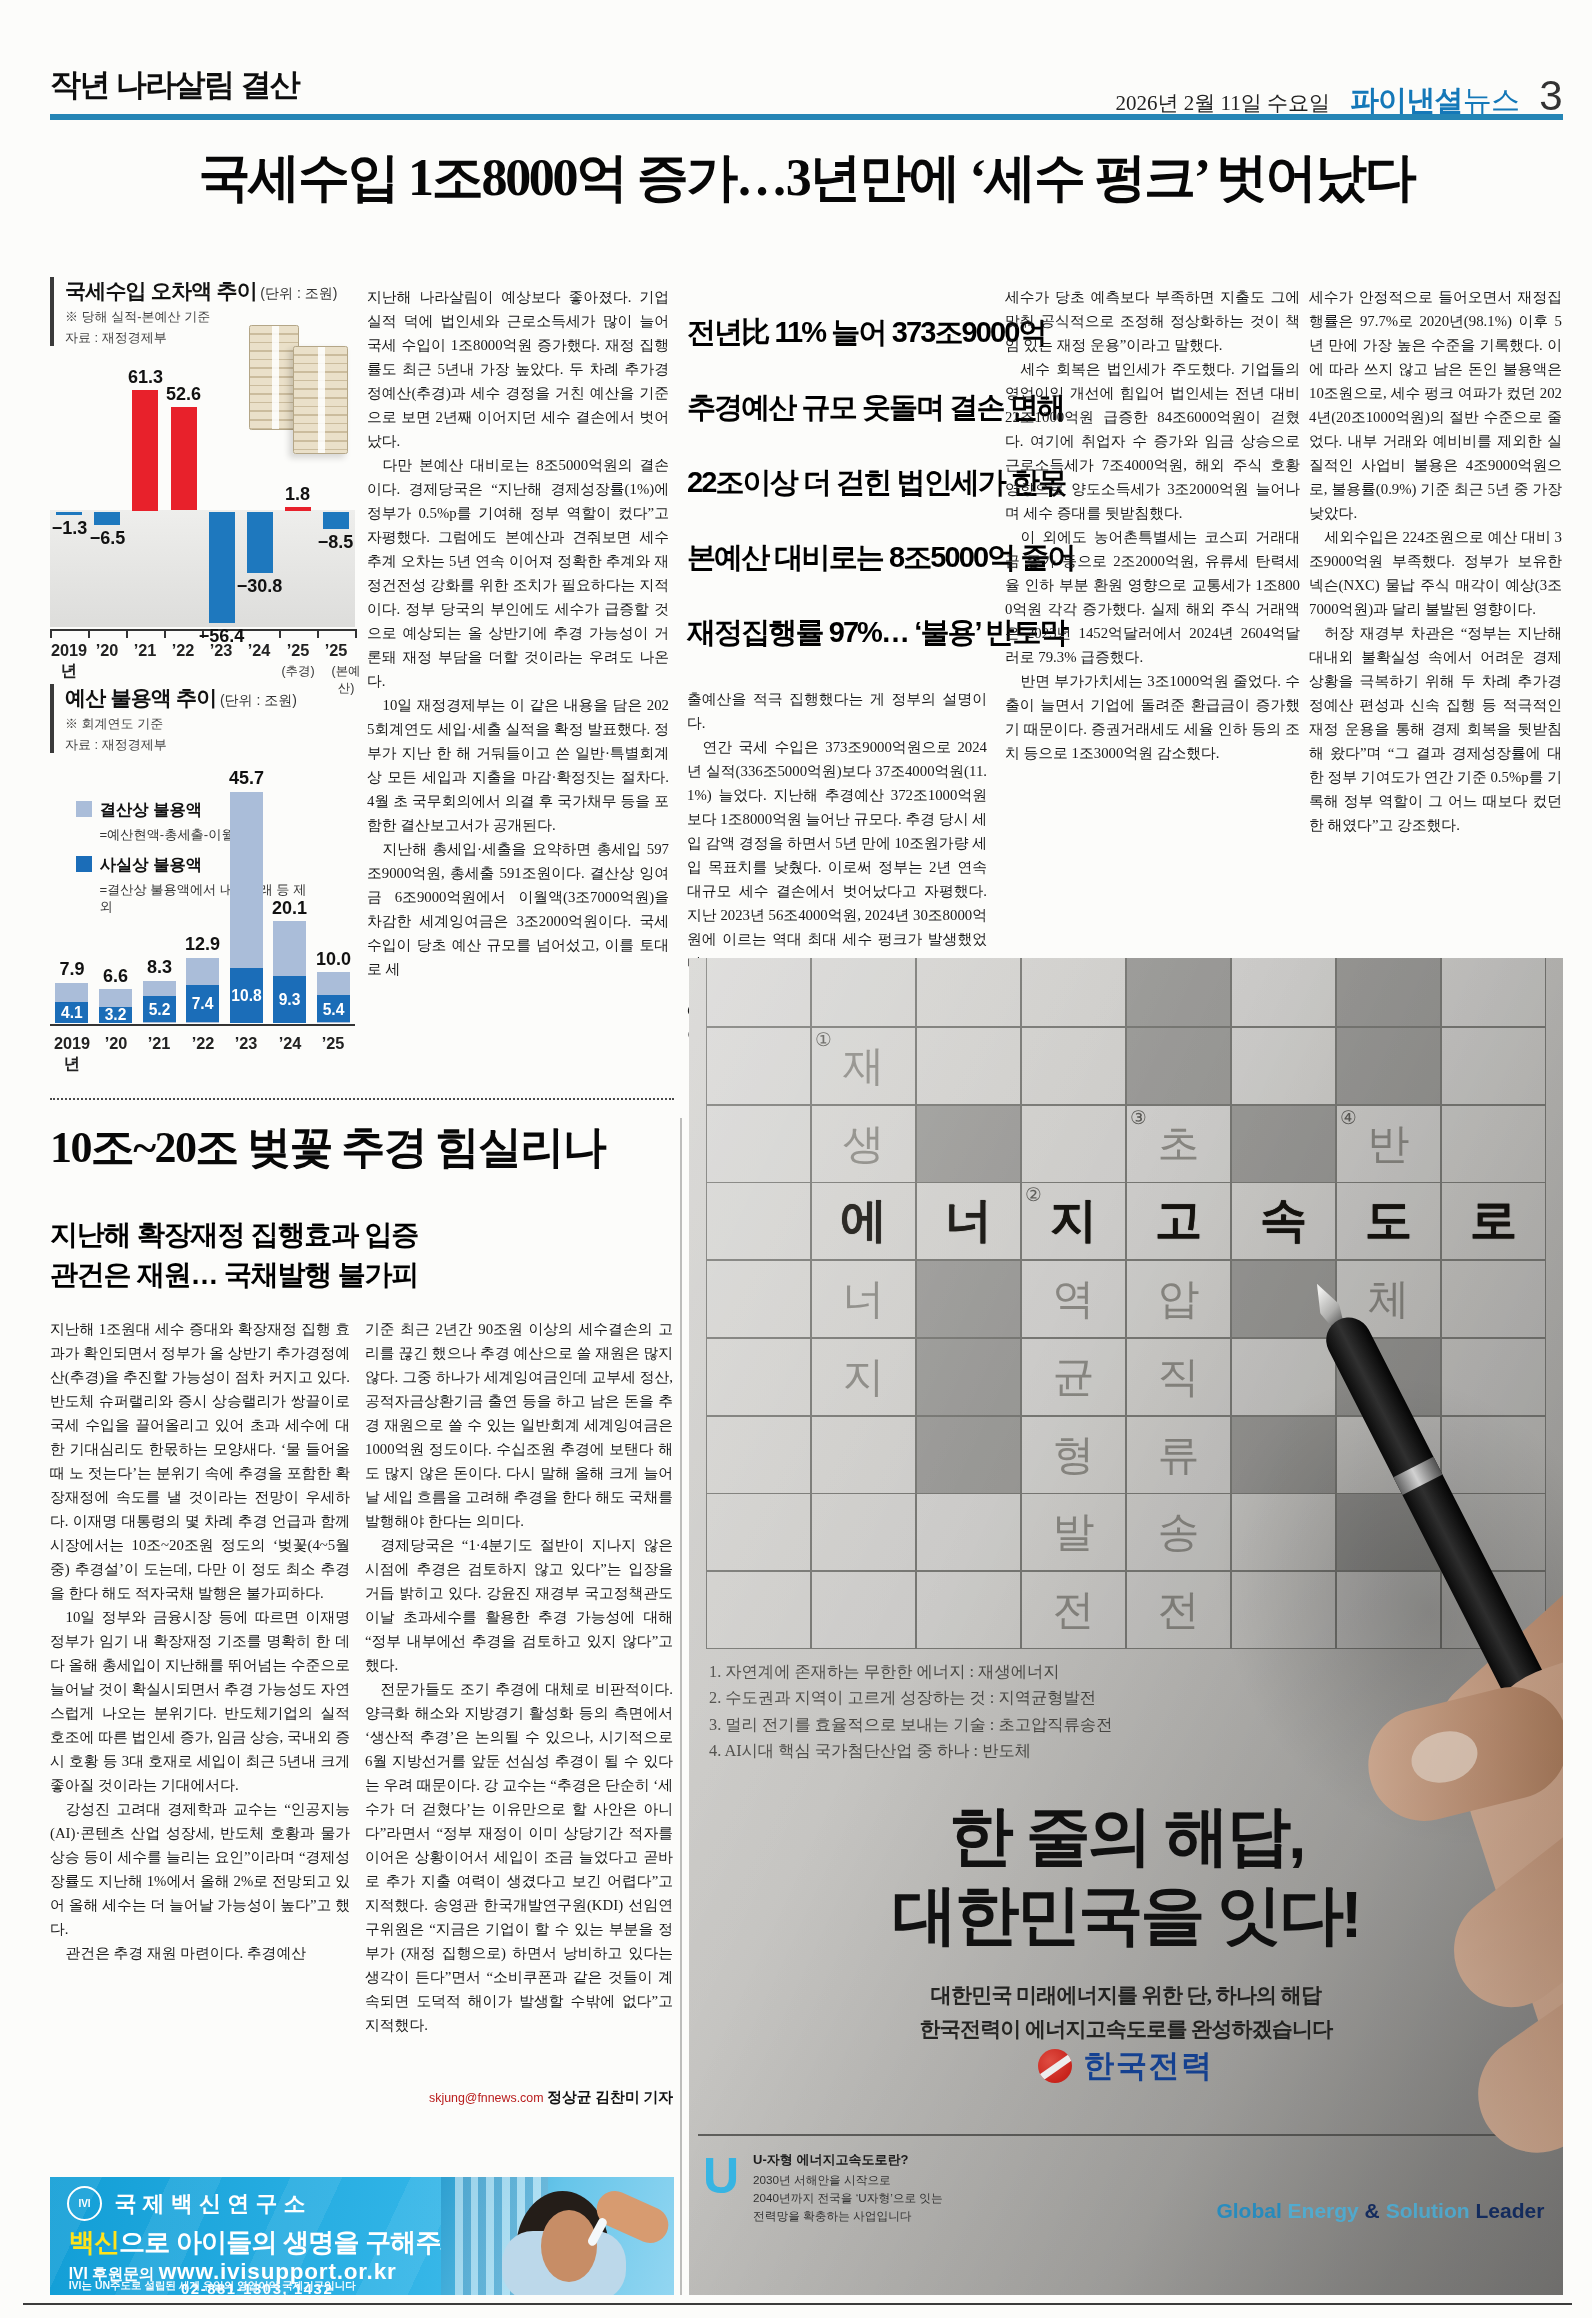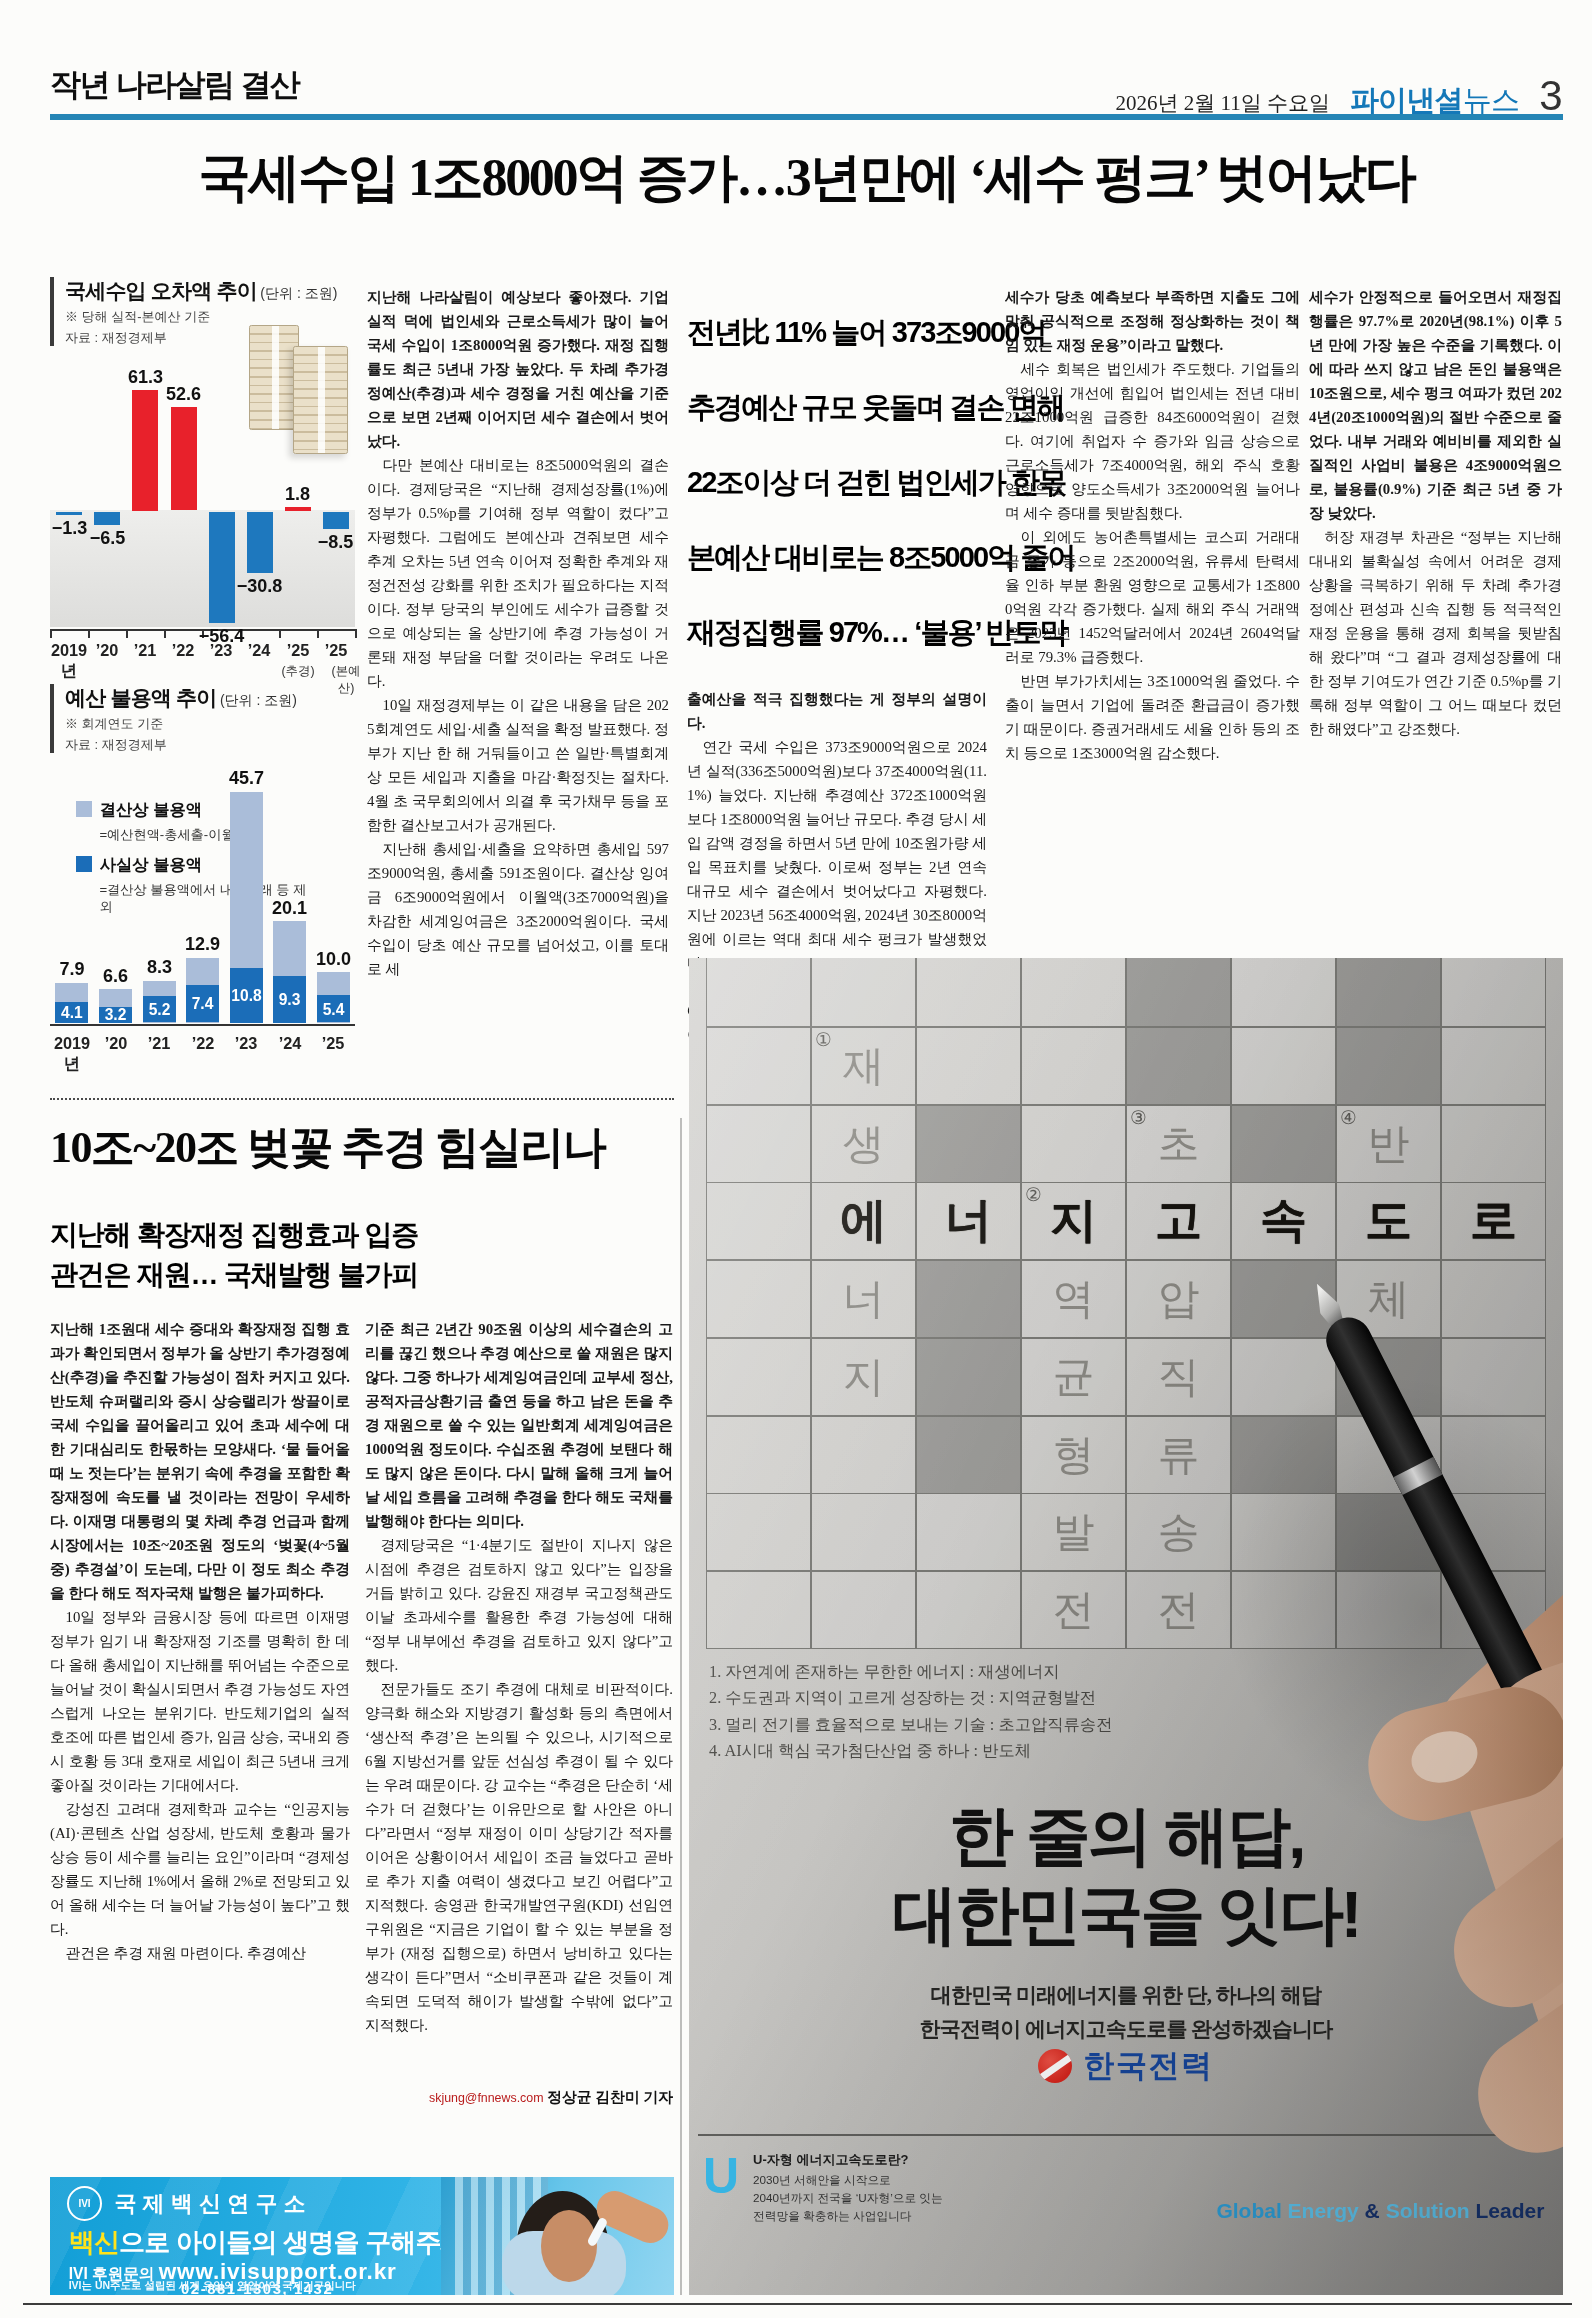--- a/index.html
+++ b/index.html
@@ -40,21 +40,21 @@
   .leg-desc{font-size:13.2px;color:#333;margin:0 0 11px 23px;line-height:1.3;width:218px;}
   .stack{position:absolute;background:repeating-linear-gradient(#eae0c9 0 7px,#cbbc9d 7px 8.6px);
          border:0.8px solid #b4a687;border-radius:2.3px;}
   .stack::after{content:"";position:absolute;top:0;bottom:0;left:46%;width:7px;background:rgba(255,255,255,.85);}
   .st1{left:199px;top:-61px;width:48px;height:103px;}
   .st2{left:243px;top:-40px;width:53px;height:106px;box-shadow:-3.1px 3.1px 6.2px rgba(0,0,0,.15);}
   
   .col{position:absolute;text-align:justify;overflow:hidden;font-size:14.8px;line-height:24px;
        color:#191919;word-break:break-all;}
   .col p{margin:0;text-indent:1.05em;}
-  .col p:first-child{text-indent:0;font-weight:bold;}
+  .col p:first-child{text-indent:0;}
   .a1c1{left:367px;top:285px;width:302px;height:809px;}
   .lead{position:absolute;left:687px;top:295px;width:300px;font-family:"Liberation Sans",sans-serif;}
   .lead div{font-size:29px;font-weight:900;letter-spacing:-1.9px;color:#000;line-height:75px;white-space:nowrap;}
   .a1c2{left:687px;top:687px;width:300px;height:401px;}
   .a1c3{left:1005px;top:285px;width:295px;height:809px;}
   .a1c4{left:1309px;top:285px;width:253px;height:759px;}
   .byline{position:absolute;text-align:right;font-size:14.8px;}
   .byline .mail{font-family:"Liberation Sans",sans-serif;font-size:12.4px;color:#b91c1c;}
   .byline .names{font-weight:700;color:#111;}
   .b1{left:1309px;top:1051px;width:253px;}
@@ -298,20 +298,21 @@
       <p>강윤진 재경부 국고정책관은 “2023~2024년에는 대규모 세수 결손으로 재정 운용에 차질이 있었다”며 “연도 중 실제</p>
     </div>
   <div class="col a1c3">
       <p>세수가 당초 예측보다 부족하면 지출도 그에 맞춰 공식적으로 조정해 정상화하는 것이 책임 있는 재정 운용”이라고 말했다.</p>
       <p>세수 회복은 법인세가 주도했다. 기업들의 영업이익 개선에 힘입어 법인세는 전년 대비 22조1000억원 급증한 84조6000억원이 걷혔다. 여기에 취업자 수 증가와 임금 상승으로 근로소득세가 7조4000억원, 해외 주식 호황 영향으로 양도소득세가 3조2000억원 늘어나며 세수 증대를 뒷받침했다.</p>
       <p>이 외에도 농어촌특별세는 코스피 거래대금 증가 등으로 2조2000억원, 유류세 탄력세율 인하 부분 환원 영향으로 교통세가 1조8000억원 각각 증가했다. 실제 해외 주식 거래액은 2023년 1452억달러에서 2024년 2604억달러로 79.3% 급증했다.</p>
       <p>반면 부가가치세는 3조1000억원 줄었다. 수출이 늘면서 기업에 돌려준 환급금이 증가했기 때문이다. 증권거래세도 세율 인하 등의 조치 등으로 1조3000억원 감소했다.</p>
     </div>
   <div class="col a1c4">
       <p>세수가 안정적으로 들어오면서 재정집행률은 97.7%로 2020년(98.1%) 이후 5년 만에 가장 높은 수준을 기록했다. 이에 따라 쓰지 않고 남은 돈인 불용액은 10조원으로, 세수 펑크 여파가 컸던 2024년(20조1000억원)의 절반 수준으로 줄었다. 내부 거래와 예비비를 제외한 실질적인 사업비 불용은 4조9000억원으로, 불용률(0.9%) 기준 최근 5년 중 가장 낮았다.</p>
+      <p>세외수입은 224조원으로 예산 대비 3조9000억원 부족했다. 정부가 보유한 넥슨(NXC) 물납 주식 매각이 예상(3조7000억원)과 달리 불발된 영향이다.</p>
       <p>허장 재경부 차관은 “정부는 지난해 대내외 불확실성 속에서 어려운 경제 상황을 극복하기 위해 두 차례 추가경정예산 편성과 신속 집행 등 적극적인 재정 운용을 통해 경제 회복을 뒷받침해 왔다”며 “그 결과 경제성장률에 대한 정부 기여도가 연간 기준 0.5%p를 기록해 정부 역할이 그 어느 때보다 컸던 한 해였다”고 강조했다.</p>
     </div>
   <div class="byline b1">
     <span class="mail">syj@fnnews.com</span>
     <span class="names">서영준 장상균 김찬미 기자</span>
   </div>
 
   <div class="dotted"></div>
 
   <h2 class="headline2">10조~20조 벚꽃 추경 힘실리나</h2>

